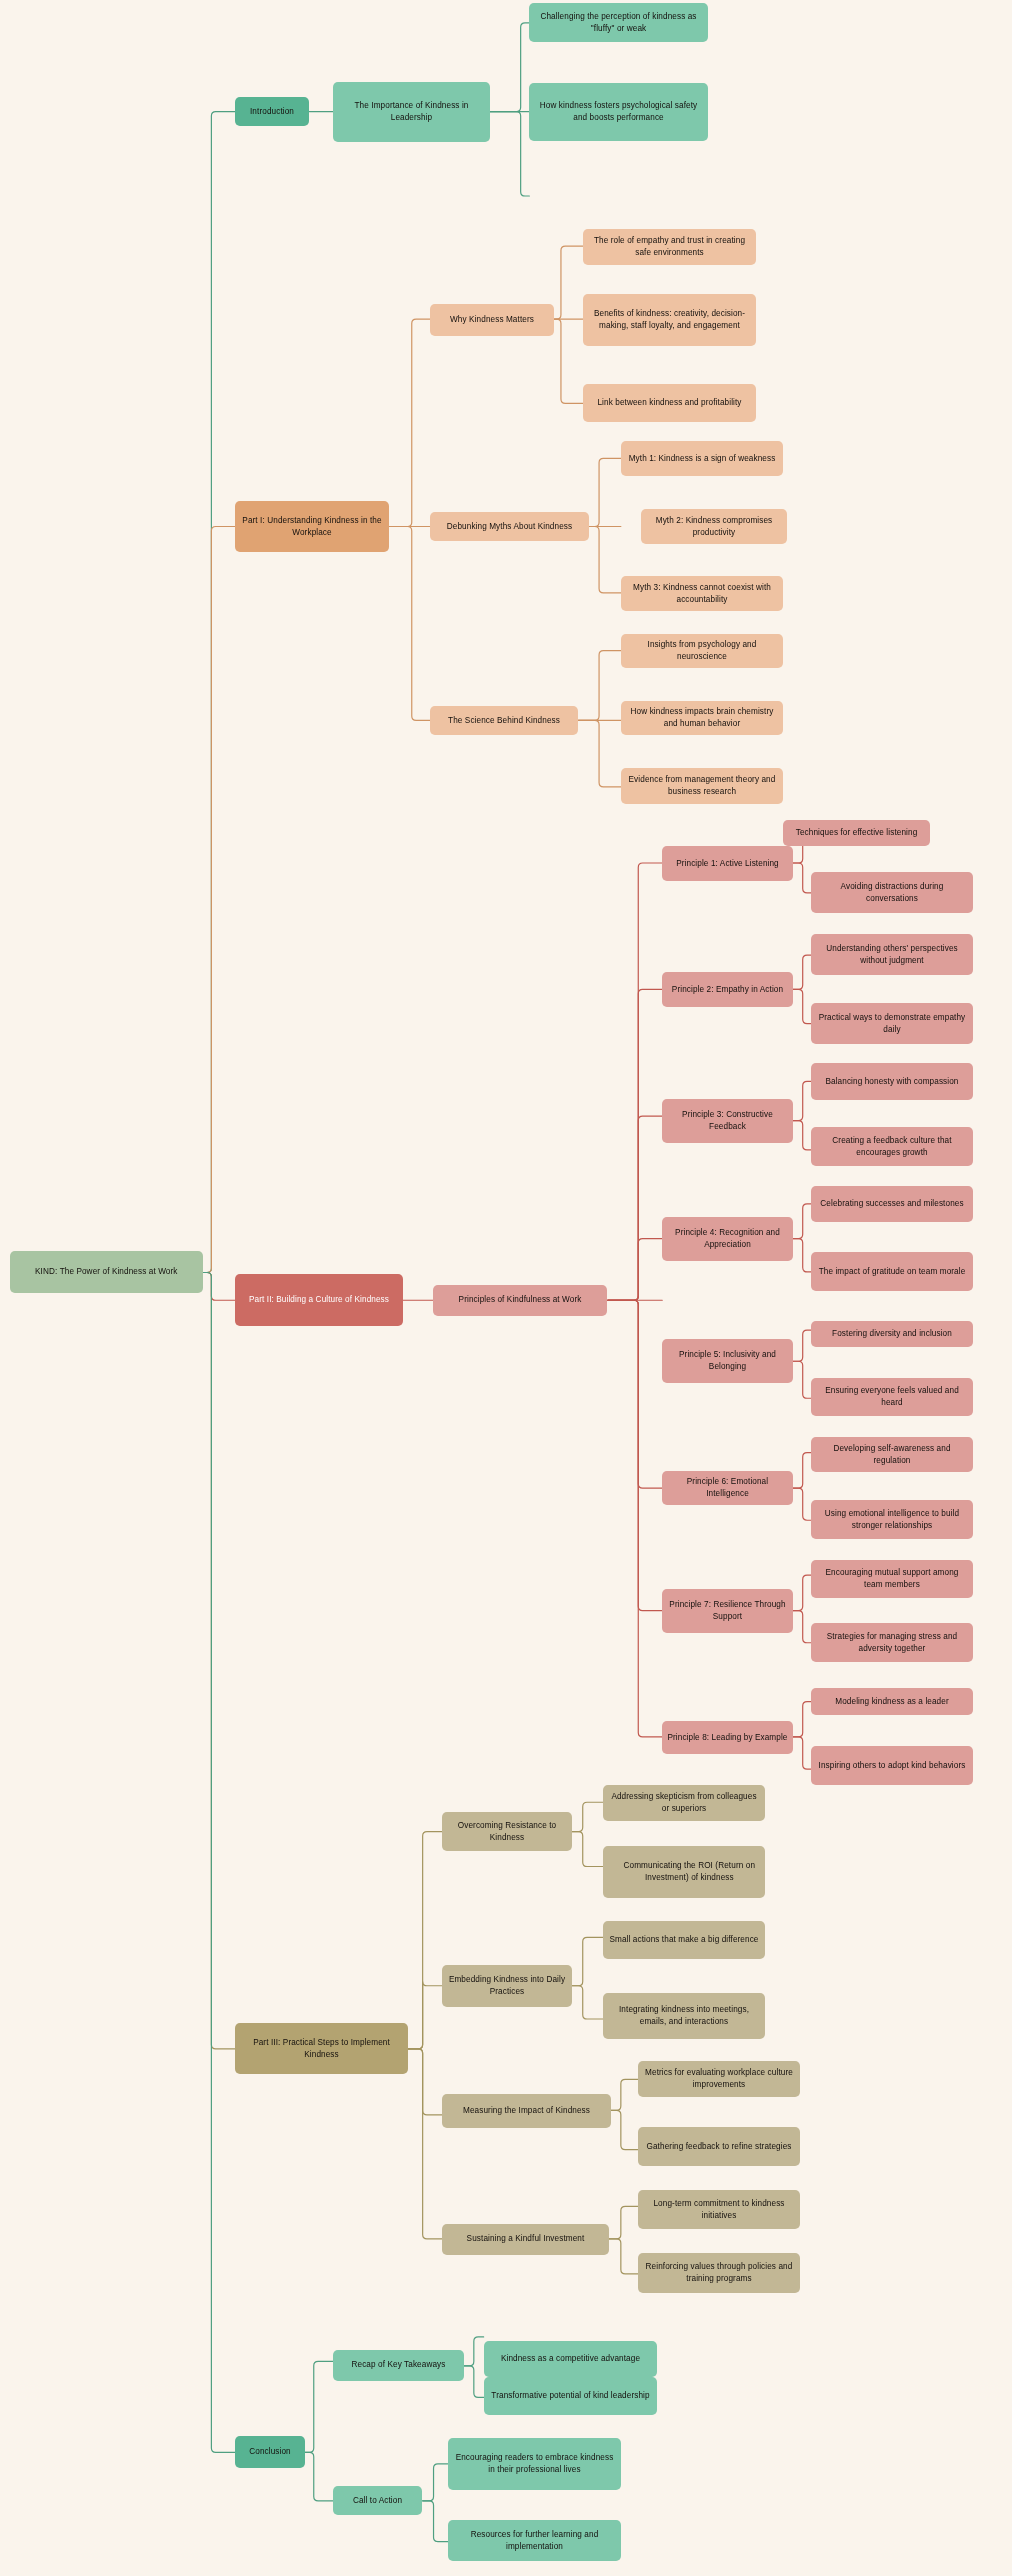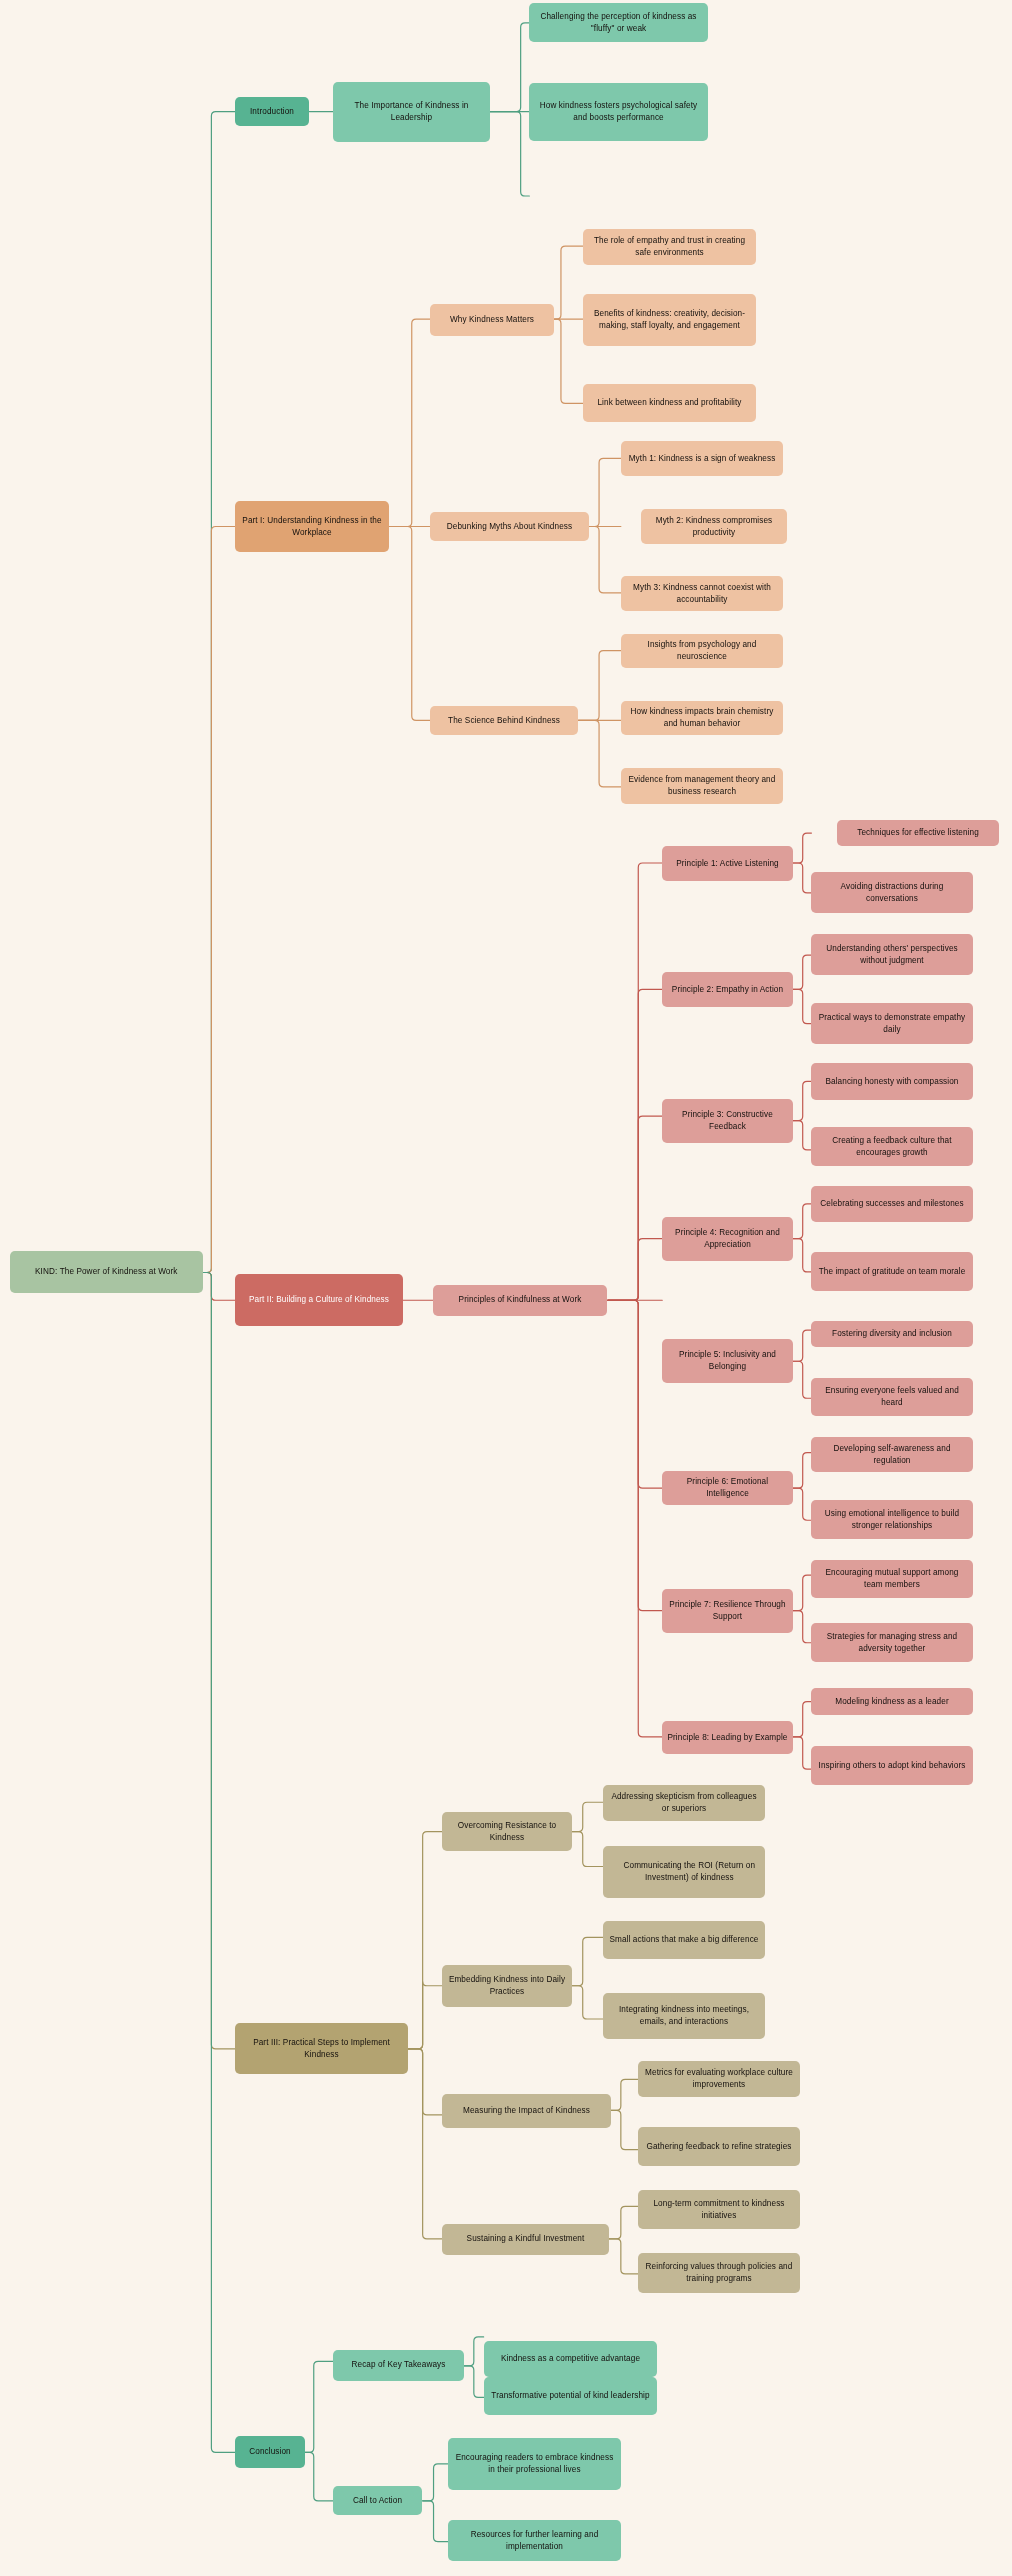--- a/index.html
+++ b/index.html
@@ -222,21 +222,21 @@
     <span>Part II: Building a Culture of Kindness</span>
   </div>
 
   <div class="node c-red2" style="left:433px;top:1285px;width:174px;height:30.5px;">
     <span>Principles of Kindfulness at Work</span>
   </div>
 
   <div class="node c-red2" style="left:662px;top:846px;width:131px;height:35px;">
     <span>Principle 1: Active Listening</span>
   </div>
-  <div class="node c-red2" style="left:837px;top:820px;width:162px;height:26px;text-align:center;">
+  <div class="node c-red2" style="left:783px;top:820px;width:147px;height:26px;text-align:center;">
     <span>Techniques for effective listening</span>
   </div>
   <div class="node c-red2" style="left:811px;top:872px;width:162px;height:41px;">
     <span>Avoiding distractions during conversations</span>
   </div>
 
   <div class="node c-red2" style="left:662px;top:972px;width:131px;height:35px;">
     <span>Principle 2: Empathy in Action</span>
   </div>
   <div class="node c-red2" style="left:811px;top:934px;width:162px;height:41px;">

